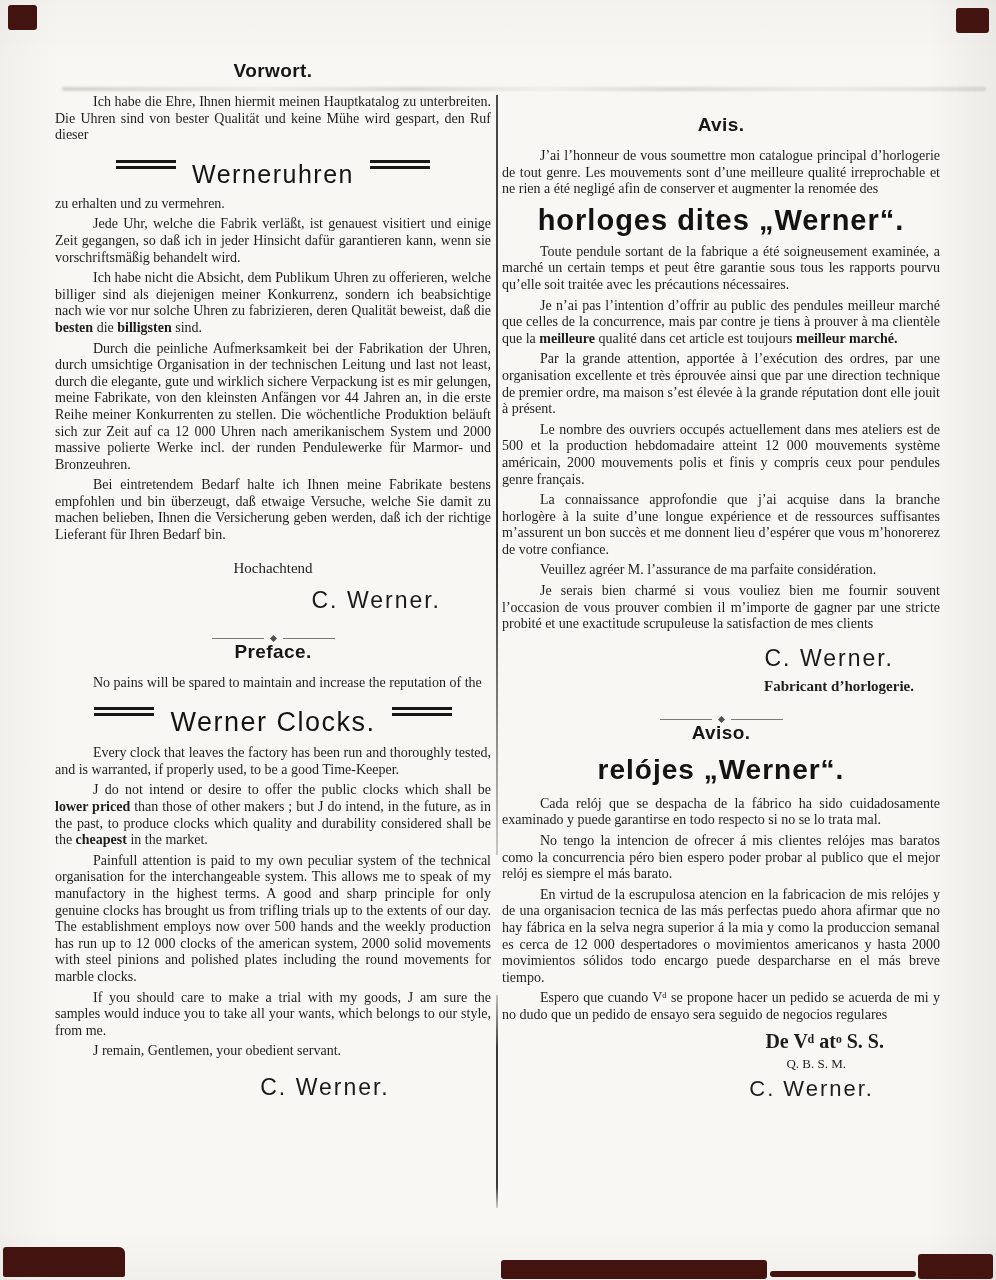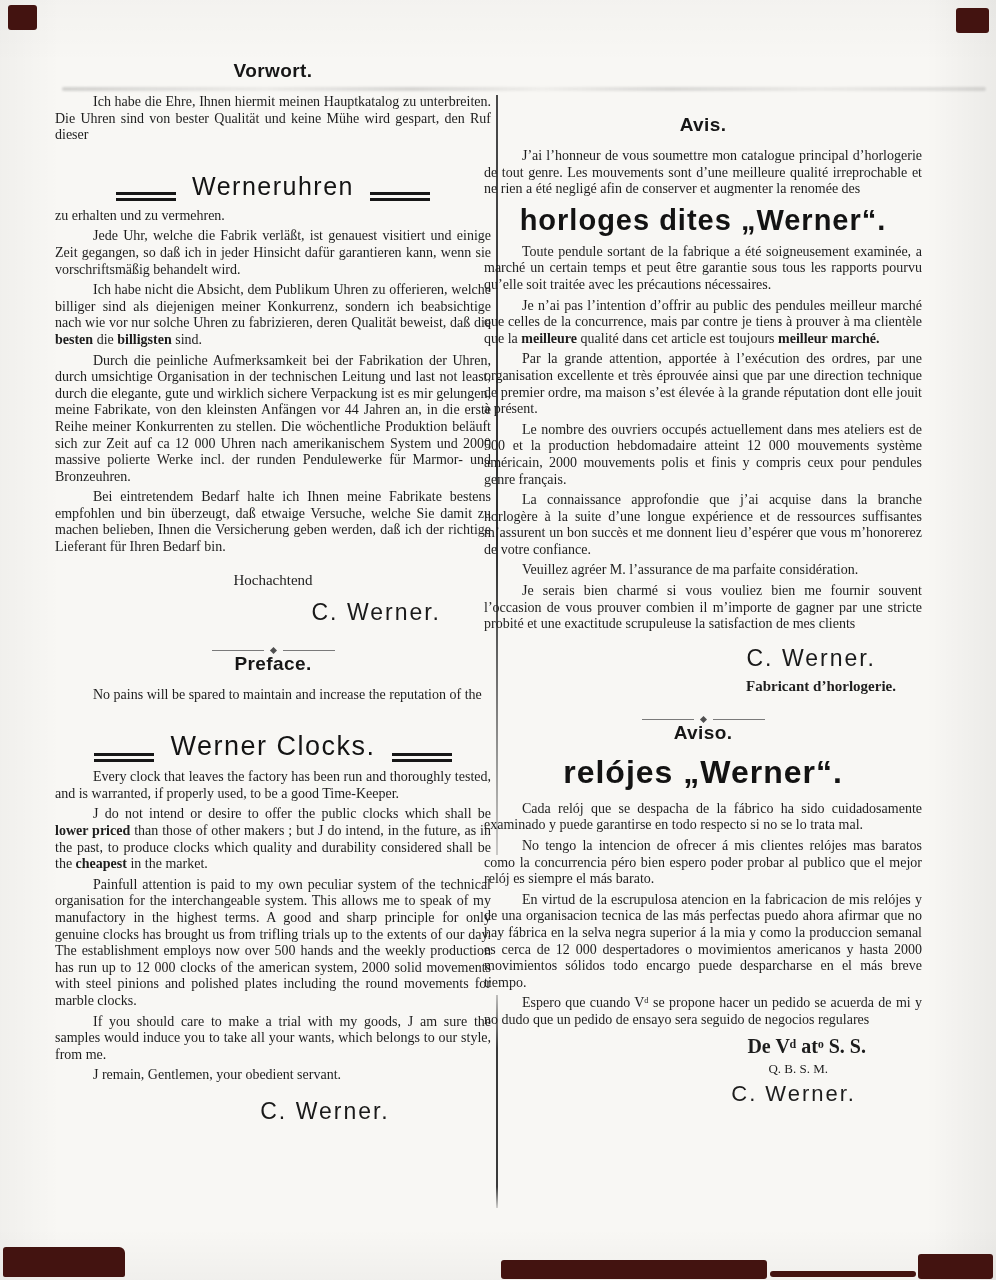--- a/index.html
+++ b/index.html
@@ -26,46 +26,46 @@
   .mark{position:absolute;background:#431310;border-radius:3px}
   .mark.tl{left:8px;top:5px;width:29px;height:25px}
   .mark.tr{left:956px;top:8px;width:33px;height:25px}
   .mark.bl{left:3px;top:1247px;width:122px;height:30px;border-radius:3px 6px 2px 2px}
   .mark.bm{left:501px;top:1260px;width:266px;height:19px}
   .mark.bthin{left:770px;top:1271px;width:146px;height:6px;border-radius:3px}
   .mark.br{left:918px;top:1254px;width:75px;height:25px}
 
   .col{position:absolute;top:0;box-sizing:border-box}
   .col.left{left:55px;width:436px;padding-top:60px}
-  .col.right{left:484px;width:438px;padding-top:114px}
+  .col.right{left:502px;width:438px;padding-top:114px}
 
   h2.sec{
     font-family:"Liberation Sans",sans-serif;font-weight:700;font-size:19px;
     margin:0;text-align:center;letter-spacing:.4px;color:#161616;
   }
   .para,.line-p{
     margin:0;font-size:14px;line-height:16.6px;text-align:justify;text-indent:38px;color:#1d1d1d;
   }
   .noindent{text-indent:0}
   .mt4{margin-top:4px}.mt12{margin-top:12px}
   .mt14{margin-top:14px}.mt24{margin-top:24px}
   .mt34{margin-top:34px}.mt44{margin-top:44px}
 
-  .brandrow{display:flex;align-items:flex-end;justify-content:center;gap:16px;margin:28px 0 7px 0}
+  .brandrow{display:flex;align-items:flex-start;justify-content:center;gap:16px;margin:16px 0 7px 0}
   .dbl{width:60px;height:9px;box-sizing:border-box;border-top:3px solid #171717;border-bottom:3px solid #171717}
   .brand{
     font-family:"Liberation Sans",sans-serif;font-weight:400;color:#141414;
     font-size:25px;letter-spacing:1.5px;white-space:nowrap;
   }
   .brand.en{font-size:27px}
   .headline{
     font-family:"Liberation Sans",sans-serif;font-weight:700;color:#131313;
     font-size:29px;letter-spacing:1px;text-align:center;margin:6px 0 7px 0;white-space:nowrap;
   }
-  .headline.es{font-size:32px;margin:10px 0 10px 0}
+  .headline.es{font-size:28px;margin:10px 0 10px 0}
 
   .closing{font-size:15px;text-align:center;margin:16px 0 0 0;text-indent:0}
   .sig{
     font-family:"Liberation Sans",sans-serif;font-size:23px;letter-spacing:2px;color:#1a1a1a;
     margin:10px 0 0 0;text-indent:0;white-space:nowrap;
   }
   .sig.de{text-align:right;padding-right:50px}
   .sig.en{text-align:center;position:relative;left:52px;margin-top:14px}
   .sig.fr{text-align:right;padding-right:46px;margin-top:12px}
   .role{font-size:15px;font-weight:700;text-align:right;padding-right:26px;margin:6px 0 0 0;text-indent:0}

